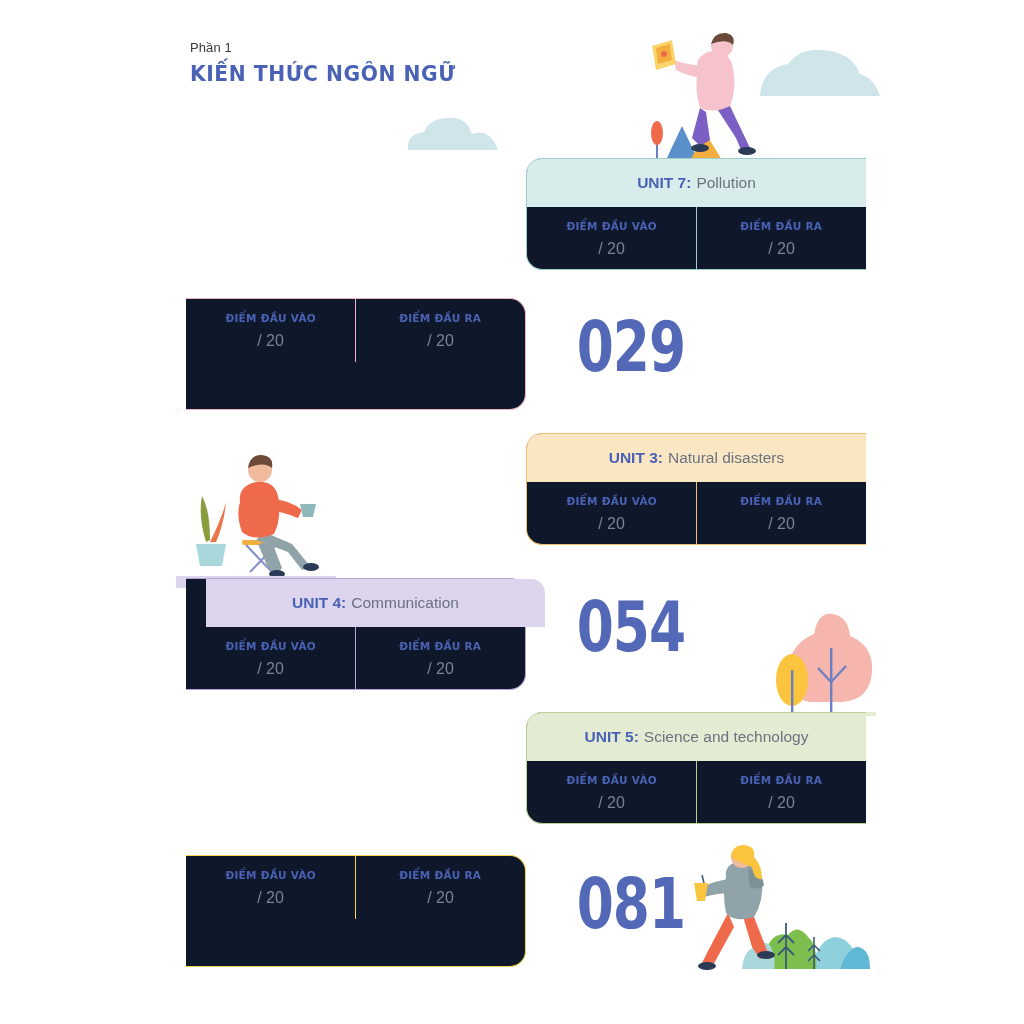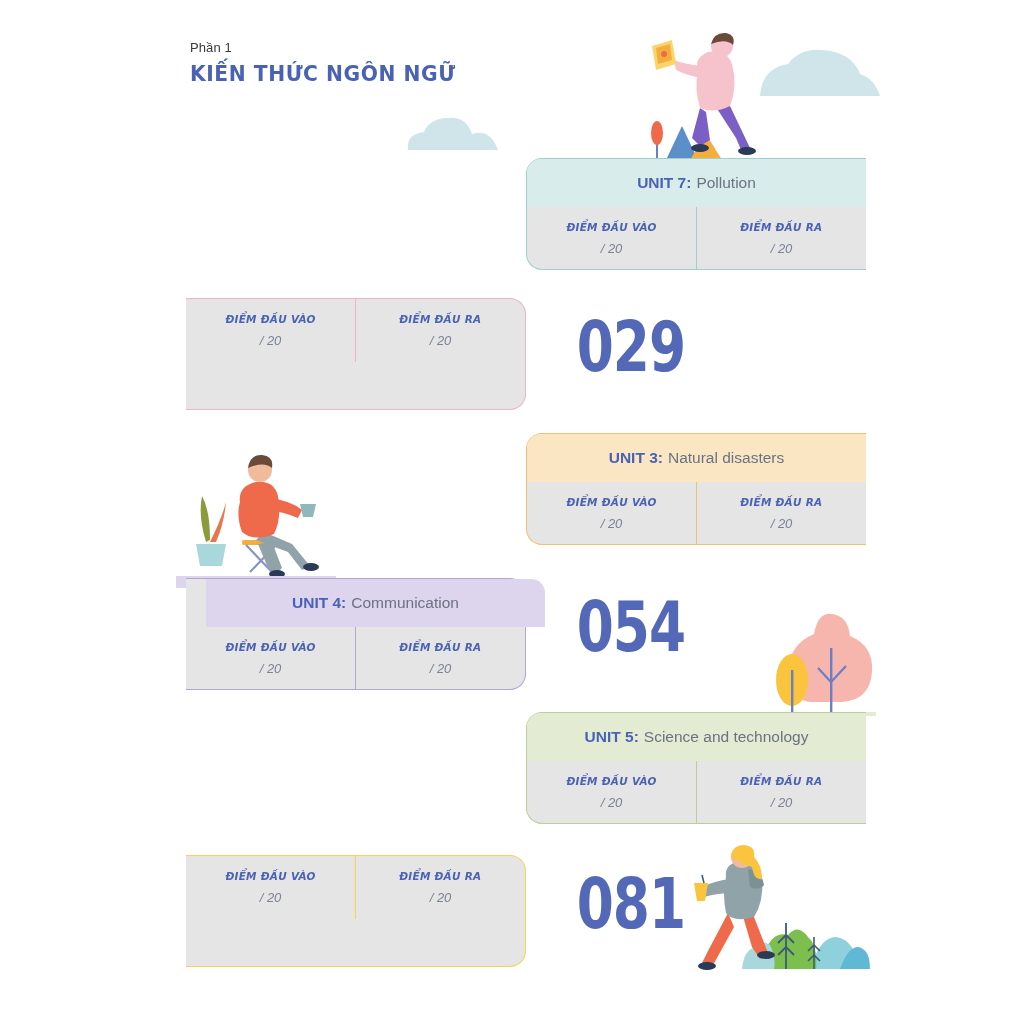--- a/index.html
+++ b/index.html
@@ -29,48 +29,48 @@
     transform: scaleX(.92); transform-origin: left center;
   }
 
   
   .row { position: absolute; height: 120px; }
 
   .card {
     position: absolute; top: 0;
     width: 340px; height: 112px;
     border: 1.4px solid;
-    background: #e5e5e5;
+    background: #0f172a;
   }
   .card.right { left: 340px; border-radius: 16px 0 0 16px; border-right: none; }
   .card.left  { left: 0px;   border-radius: 0 16px 16px 0; border-left: none; }
 
   .card-head {
     height: 48px; width: 100%;
     display: flex; align-items: center; justify-content: center;
     font-size: 15.5px; white-space: nowrap;
   }
   .card.right .card-head { border-radius: 14px 0 0 0; }
   .card.left  .card-head { border-radius: 0 14px 0 0; }
   .unit-no { font-weight: 700; color: #4a62b5; }
   .unit-name { color: #6b7280; margin-left: 5px; }
 
-  .card-body { display: flex; height: 63px; font-style: italic; }
+  .card-body { display: flex; height: 63px; }
   .score-col {
     flex: 1; display: flex; flex-direction: column;
     align-items: center; justify-content: center; gap: 7px;
   }
   .score-col + .score-col { border-left: 1.2px solid; }
   .score-label {
     font-size: 11px; font-weight: 700; color: #4a62b5;
     letter-spacing: .3px; white-space: nowrap;
     font-family: "DejaVu Sans", sans-serif;
     transform: scaleX(.95);
   }
-  .score-value { font-size: 13px; color: #7a8295; }
+  .score-value { font-size: 16px; color: #7a8295; }
 
   .pagenum {
     position: absolute; top: 8px;
     width: 200px; text-align: center;
     font-size: 62px; font-weight: 700; color: #5468b8;
     font-family: "DejaVu Sans", sans-serif;
     letter-spacing: -1px;
     transform: scaleX(.86) scaleY(1.12); transform-origin: center top;
   }
   .pagenum.at-left  { left: 150px; }

